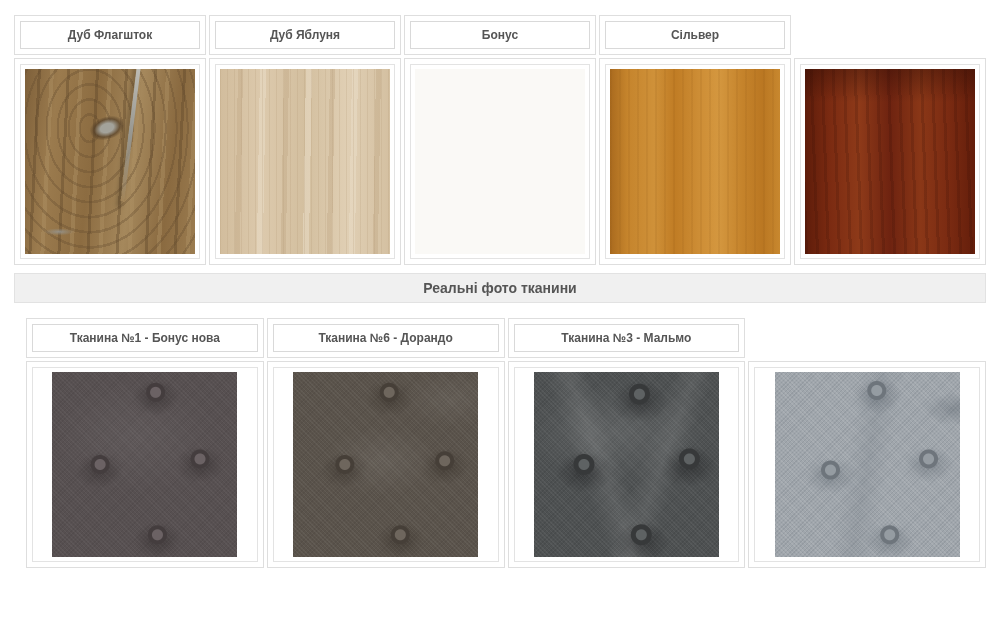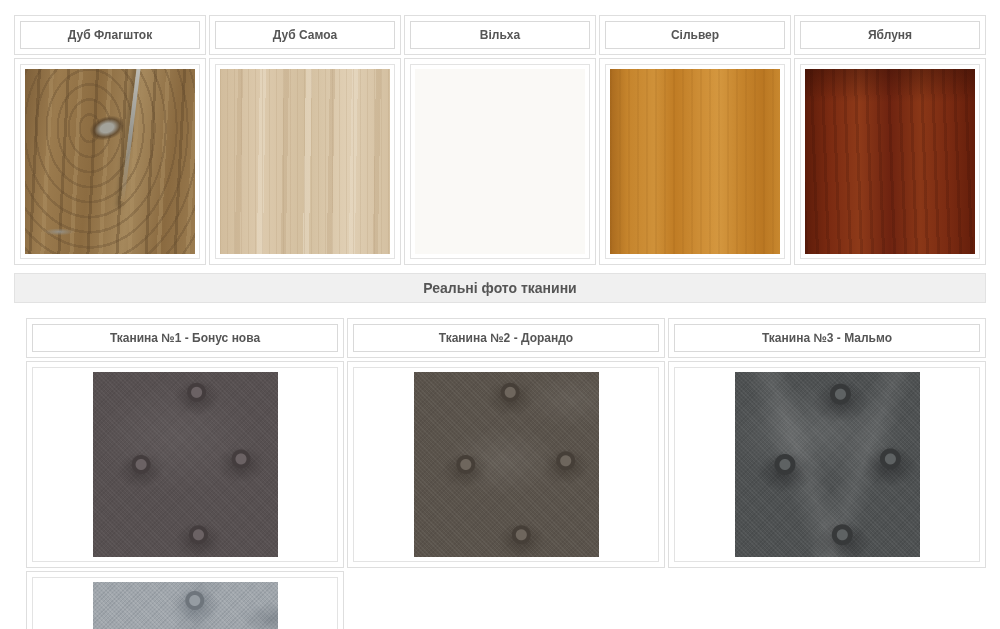--- a/index.html
+++ b/index.html
@@ -15,21 +15,21 @@
     height:28px;line-height:28px;
     background:#f0f0f0;border:1px solid #e2e2e2;
     text-align:center;font-size:14px;font-weight:bold;color:#555;
     margin-bottom:15px;
   }
 
   .section + .section{margin-top:8px;}
 
   .grid{display:grid;gap:3px;}
   .cols5{grid-template-columns:repeat(5,1fr);}
-  .cols4{grid-template-columns:repeat(3,1fr);padding-left:12px;}
+  .cols4{grid-template-columns:repeat(4,1fr);padding-left:12px;}
   .grid + .grid{margin-top:3px;}
 
   .cell{
     background:#fff;border:1px solid #dedede;padding:5px;
   }
   .pill{
     border:1px solid #d9d9d9;height:26px;line-height:26px;
     text-align:center;font-size:12px;font-weight:bold;color:#555;
     white-space:nowrap;overflow:hidden;
   }
@@ -157,30 +157,27 @@
 
 <div class="page">
 
   <div class="section">
 
     <div class="grid cols5">
       <div class="cell">
         <div class="pill">Дуб Флагшток</div>
       </div>
       <div class="cell">
-        <div class="pill">Дуб Самоа</div>
-      </div>
-      <div class="cell">
-        <div class="pill">Вільха</div>
+        <div class="pill">Дуб Яблуня</div>
+      </div>
+      <div class="cell">
+        <div class="pill">Бонус</div>
       </div>
       <div class="cell">
         <div class="pill">Сільвер</div>
-      </div>
-      <div class="cell">
-        <div class="pill">Яблуня</div>
       </div>
     </div>
 
     <div class="grid cols5">
       <div class="cell">
         <div class="imgbox">
           <div class="swatch full tx-oak-flagstock"></div>
         </div>
       </div>
       <div class="cell">
@@ -207,21 +204,21 @@
   </div>
 
   <div class="section">
     <div class="sec-header">Реальні фото тканини</div>
 
     <div class="grid cols4">
       <div class="cell">
         <div class="pill">Тканина №1 - Бонус нова</div>
       </div>
       <div class="cell">
-        <div class="pill">Тканина №2 - Дорандо</div>
+        <div class="pill">Тканина №6 - Дорандо</div>
       </div>
       <div class="cell">
         <div class="pill">Тканина №3 - Мальмо</div>
       </div>
     </div>
 
     <div class="grid cols4">
       <div class="cell">
         <div class="imgbox">
           <div class="swatch fixed fabric tx-fabric-bonus-nova"></div>

